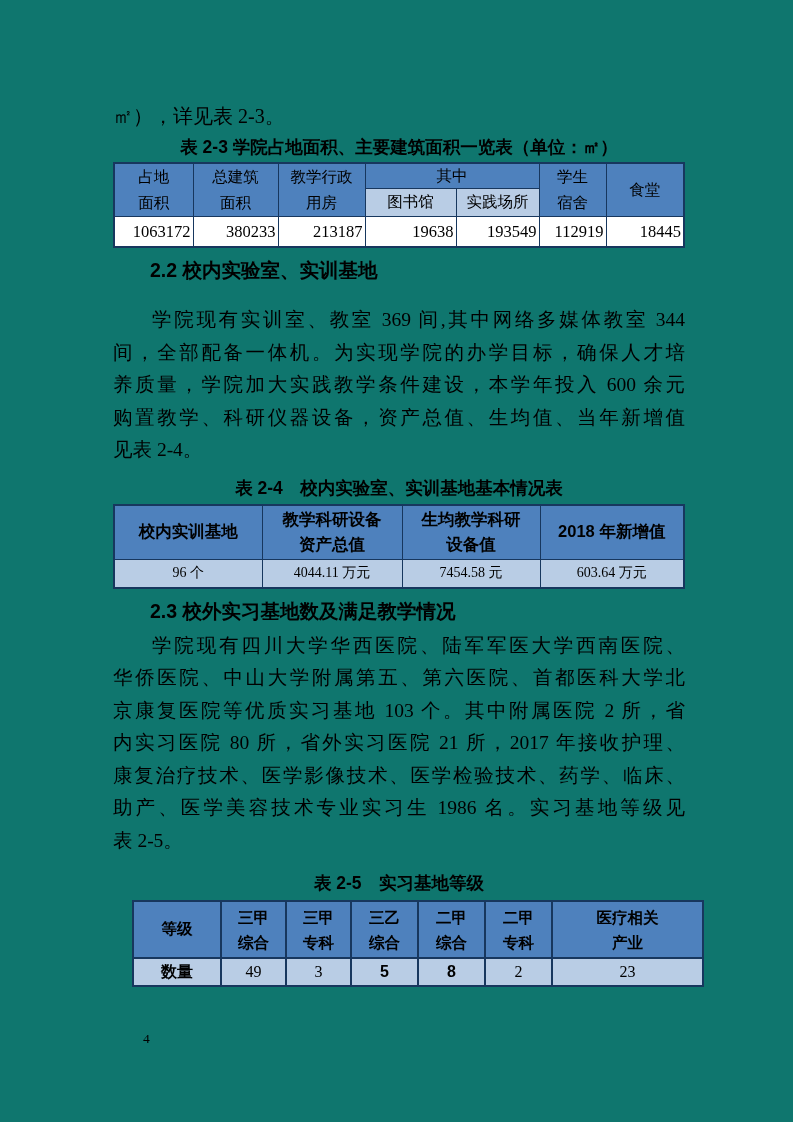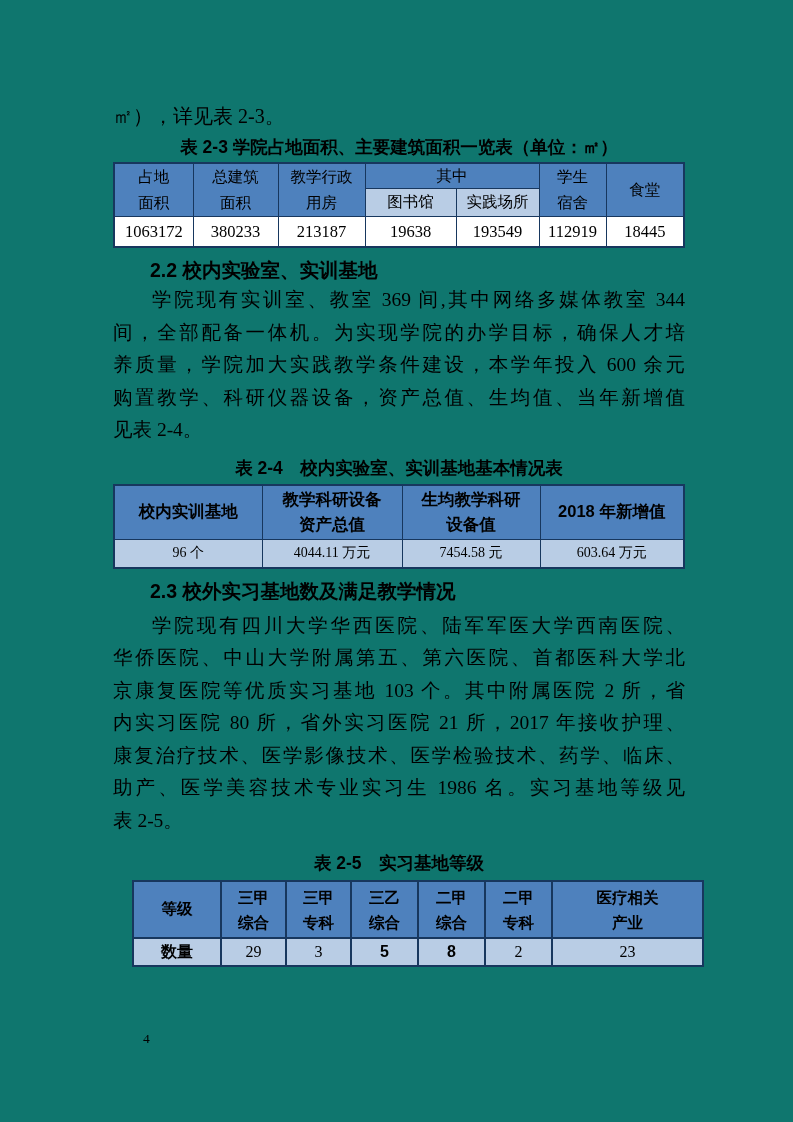--- a/index.html
+++ b/index.html
@@ -17,21 +17,21 @@
   .t23-title { margin-top:2px; }
   .t24-title { margin-top:8px; }
   .t25-title { margin-top:13px; }
 
   .sec-heading {
     font-family:"Liberation Sans", sans-serif; font-weight:bold;
     font-size:19.5px; line-height:28px; padding-left:37px; margin-top:8px;
   }
   .sec-heading-23 { margin-top:8px; }
 
-  .para { margin-top:0; }
+  .para { margin-top:20px; }
   .para-23 { margin-top:5px; }
   .tline {
     font-size:19.5px; line-height:32.5px; height:32.5px;
     text-align:justify; text-align-last:justify; overflow:hidden;
   }
   .pfirst { text-indent:2em; }
   .pend  { text-align-last:left; }
 
   table.doc-table {
     border-collapse:collapse; table-layout:fixed; width:100%;
@@ -42,21 +42,21 @@
     border:1.5px solid #17375e; overflow:hidden;
   }
   .hb { background:#4e81bd; }
   .lb { background:#b9cde5; }
   .wl { border-left:3px solid #ffffff; }
   .wt { border-top:3px solid #ffffff;margin-left:12px; }
 
   .t23 { margin-top:2px; font-size:15.5px; }
   .t23 .hl { line-height:26px; }
   .t23 .subrow td { height:27px; }
-  .t23 .datarow td { height:29px; font-size:16.5px; background:#fff; }
+  .t23 .datarow td { height:29px; font-size:16.5px; background:#fff;text-align:right; }
 
   .t24 { margin-top:3px; }
   .t24 .hrow td {
     height:53px; font-family:"Liberation Sans", sans-serif;
     font-weight:bold; font-size:16.5px;
   }
   .t24 .hl { line-height:25px; }
   .t24 .datarow td { height:27px; font-size:14px; }
 
   .t25 { margin-top:4px; width:521px; margin-left:19px; }
@@ -216,21 +216,21 @@
         <div class="hl">二甲</div>
         <div class="hl">专科</div>
       </td>
       <td class="hb">
         <div class="hl">医疗相关</div>
         <div class="hl">产业</div>
       </td>
     </tr>
     <tr class="datarow">
       <td class="lb rowlabel">数量</td>
-      <td class="lb">29</td>
+      <td class="lb">49</td>
       <td class="lb">3</td>
       <td class="lb alt-num">5</td>
       <td class="lb alt-num">8</td>
       <td class="lb">2</td>
       <td class="lb">23</td>
     </tr>
   </tbody>
     </table>
 
   <div class="pgnum">4</div>

